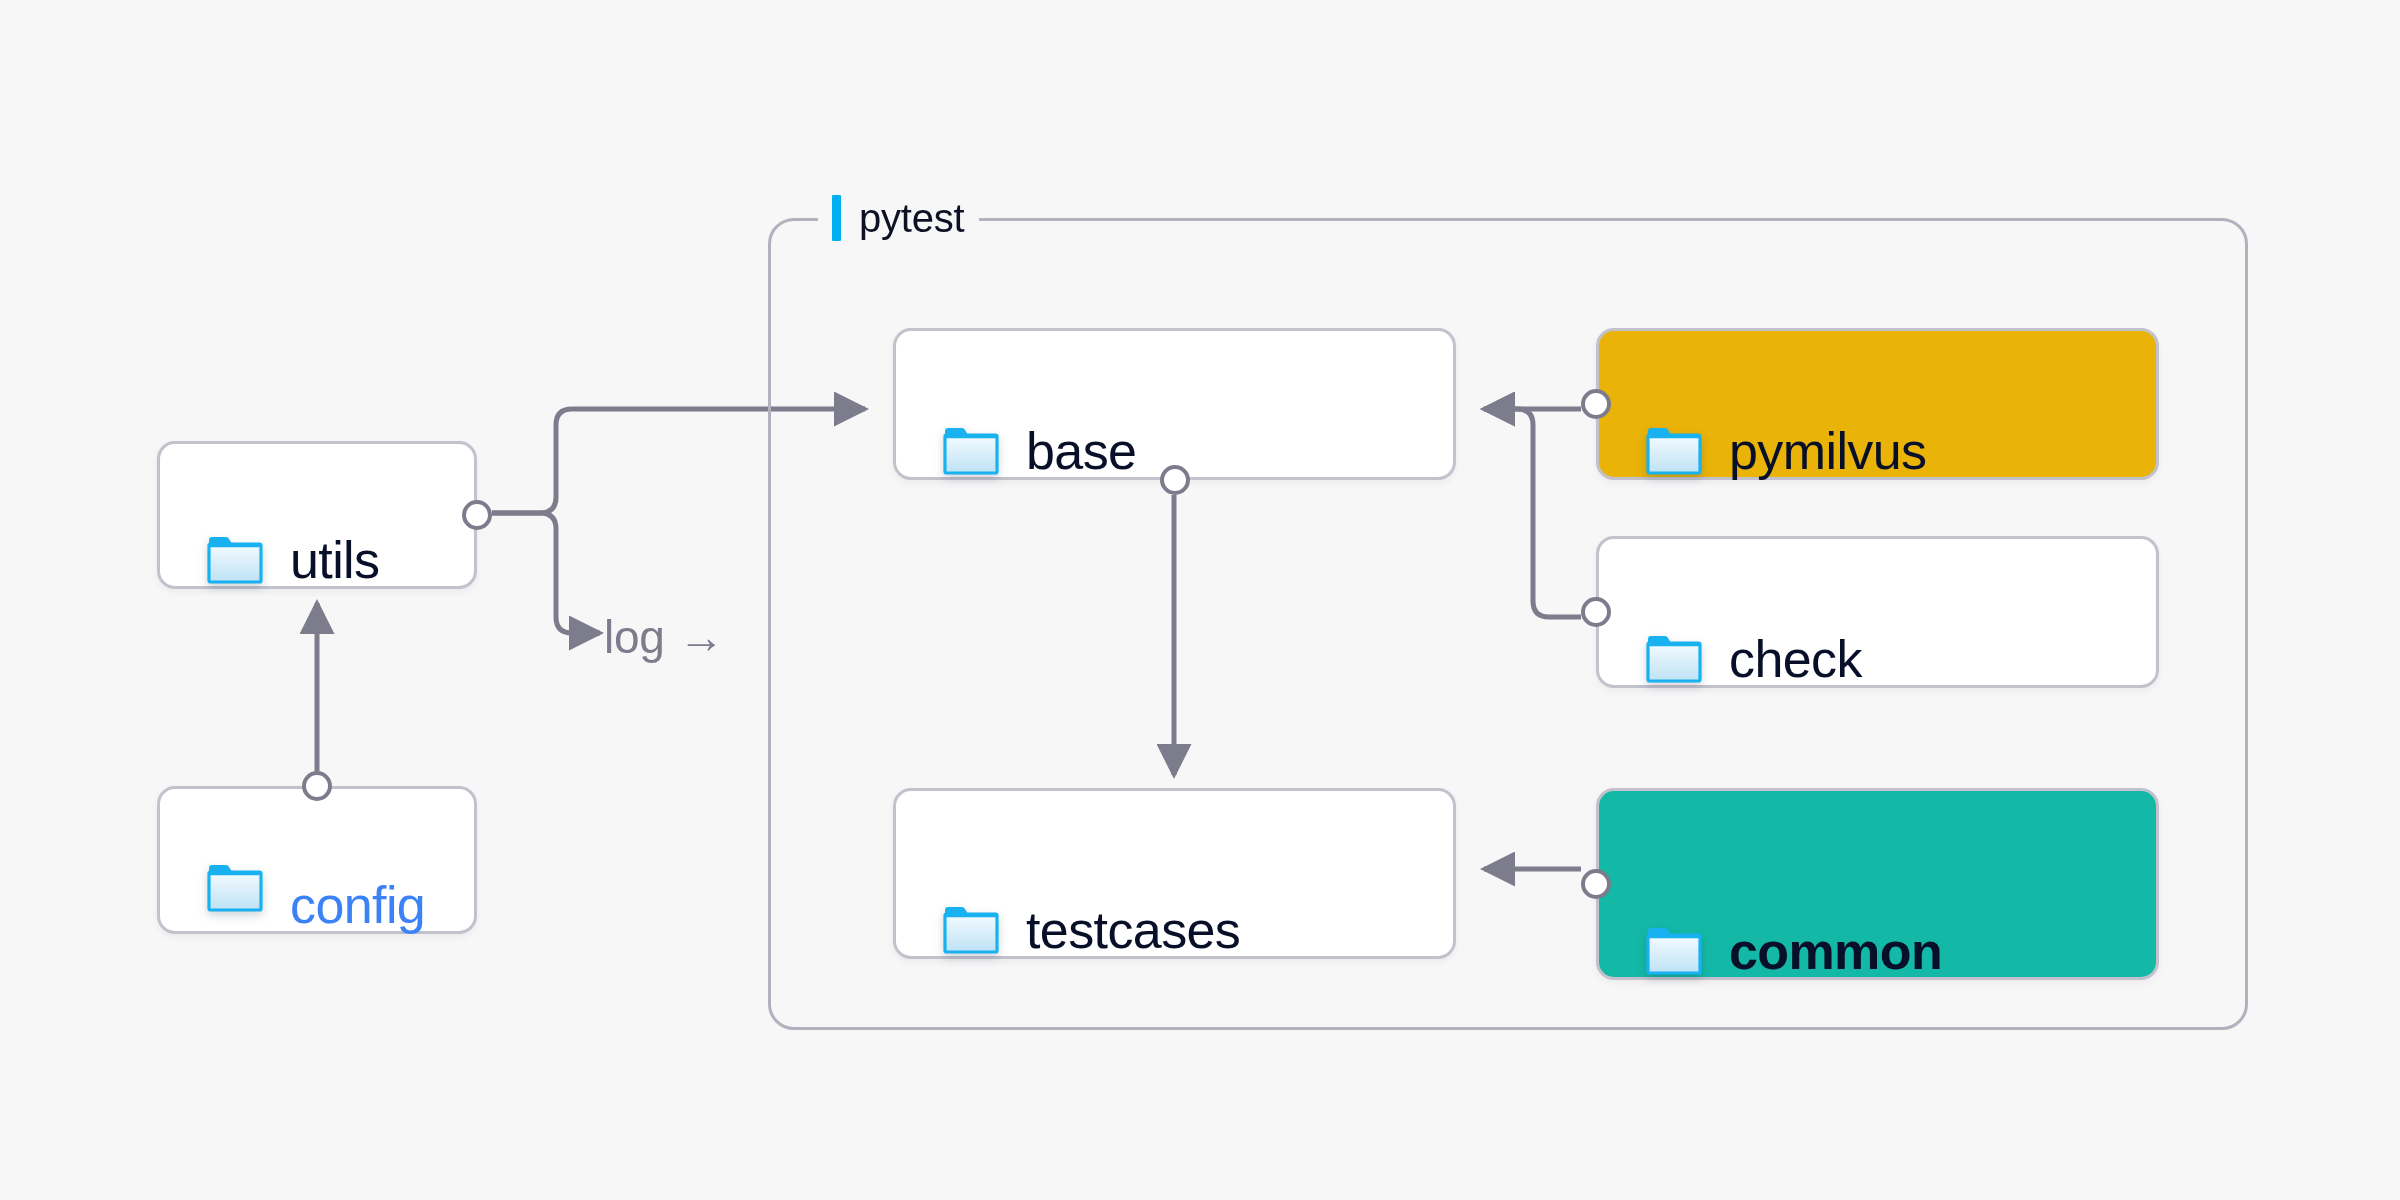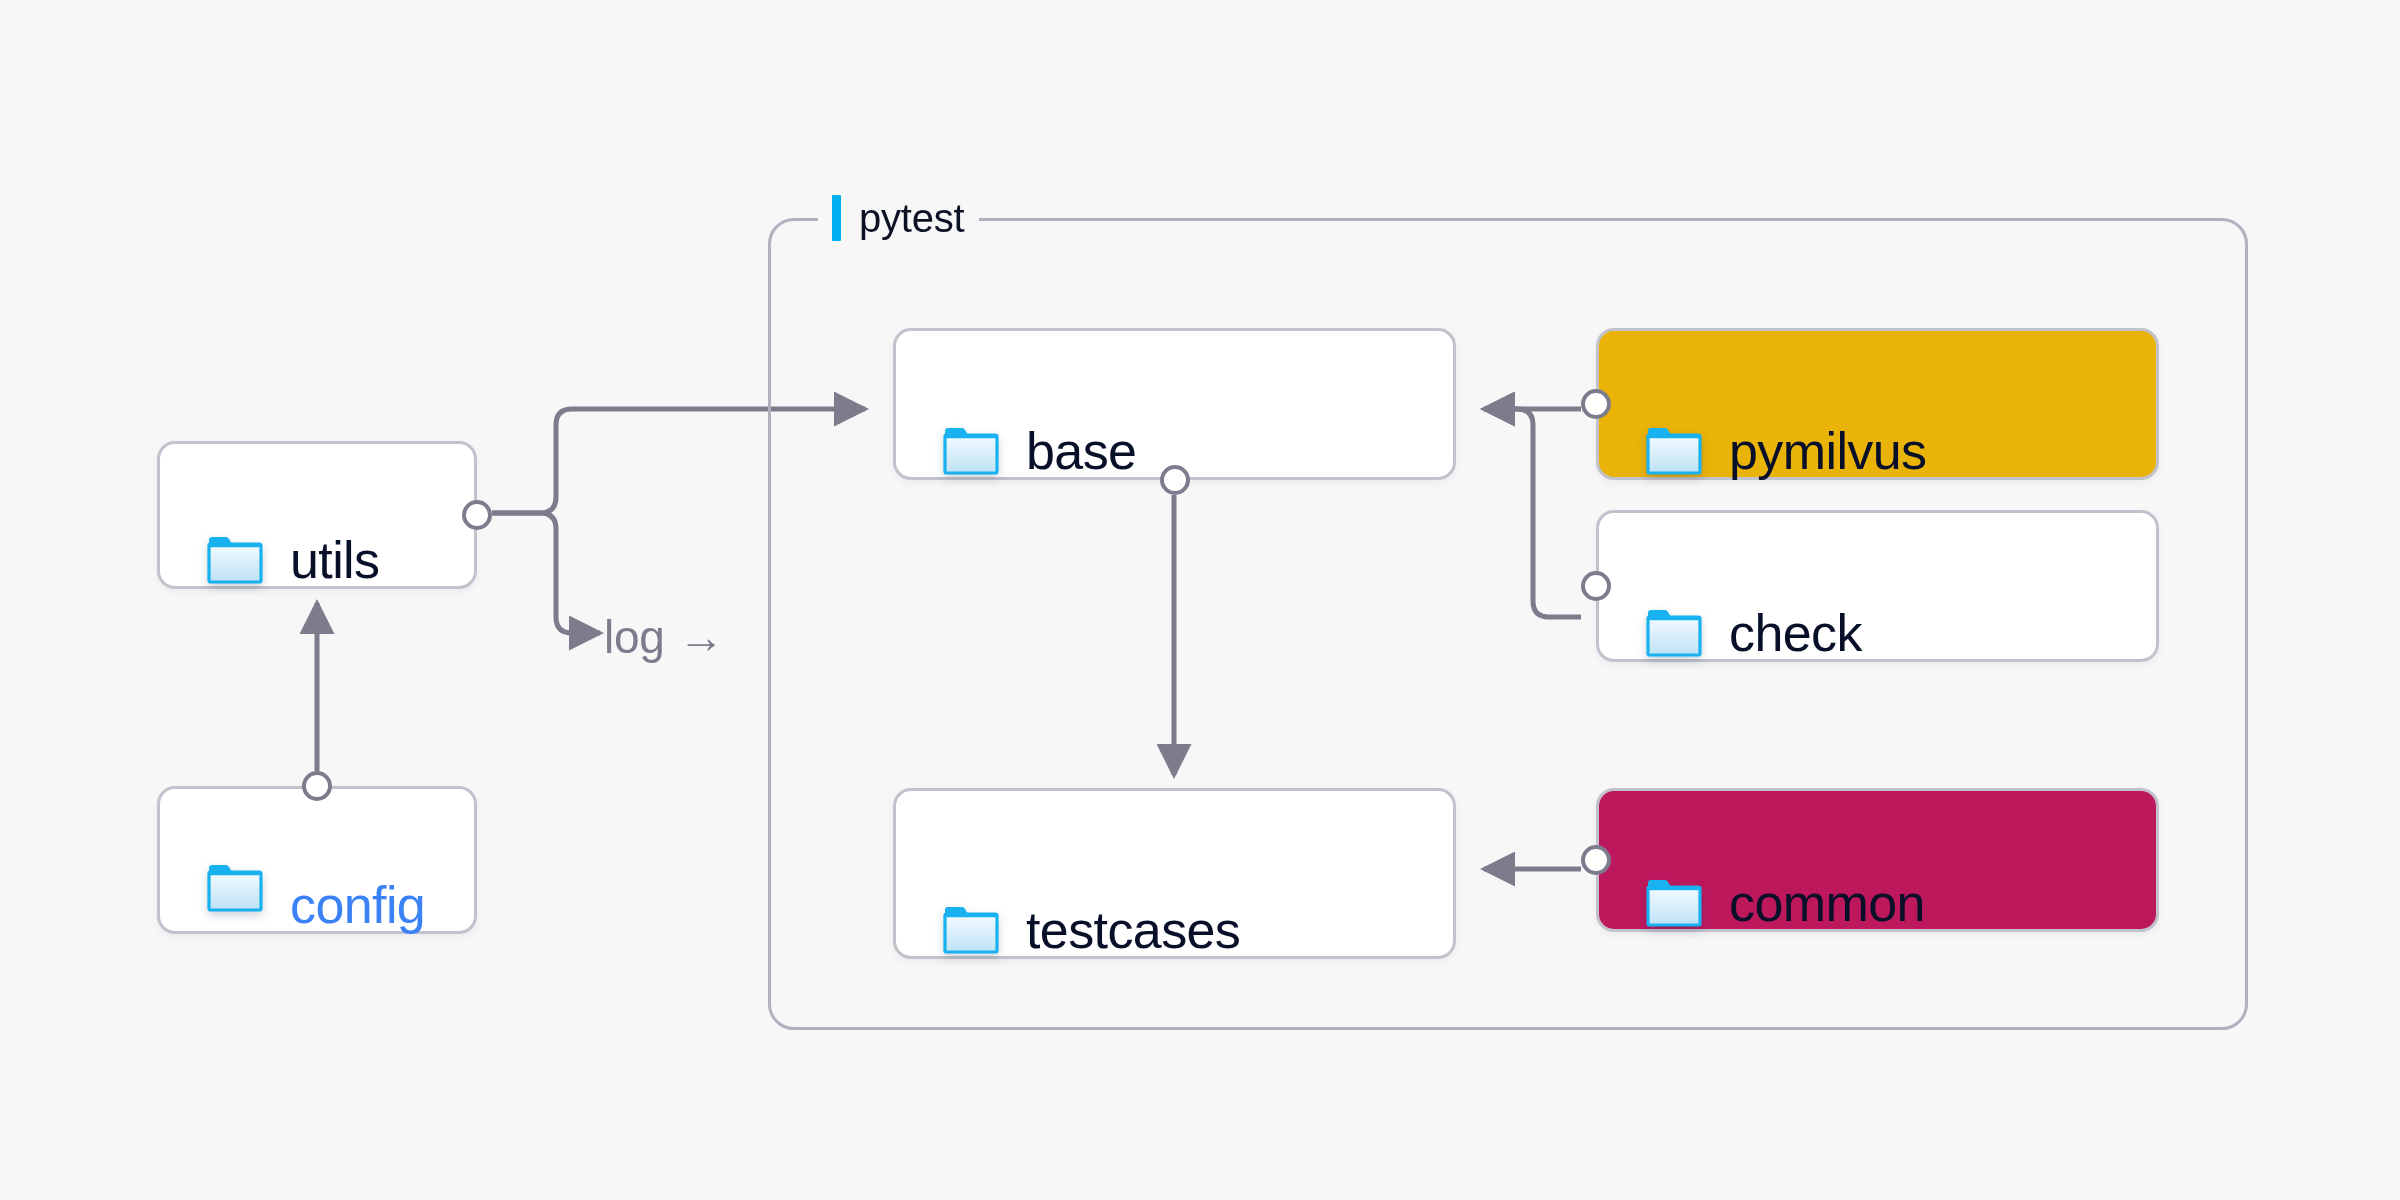--- a/index.html
+++ b/index.html
@@ -192,32 +192,32 @@
         <div class="node-inner">
           <svg class="folder-icon" viewBox="0 0 58 50">
             <path d="M3 10 L3 5 Q3 2 6 2 L20 2 Q22 2 23 4 L26 9 L3 10 Z" fill="#19b2f0"></path>
             <rect x="3" y="9" width="52" height="38" rx="1.5" fill="url(#folderGrad)" stroke="#19b2f0" stroke-width="3.2"></rect>
             <path d="M4.5 10.5 L53.5 10.5" stroke="#19b2f0" stroke-width="3.4" stroke-linecap="round"></path>
           </svg>
           <span class="node-label" style="color: rgb(8, 15, 40);">pymilvus</span>
         </div>
         <div class="port" style="border-color: rgb(124, 124, 140); left: -18px; top: calc(50% - 15px);"></div>
       </div>
-      <div class="node" style="left: 1596px; top: 510px; width: 563px; height: 152px; border-color: rgb(194, 194, 204); background: rgb(255, 255, 255);">
+      <div class="node" style="left: 1596px; top: 536px; width: 563px; height: 152px; border-color: rgb(194, 194, 204); background: rgb(255, 255, 255);">
         <div class="node-inner">
           <svg class="folder-icon" viewBox="0 0 58 50">
             <path d="M3 10 L3 5 Q3 2 6 2 L20 2 Q22 2 23 4 L26 9 L3 10 Z" fill="#19b2f0"></path>
             <rect x="3" y="9" width="52" height="38" rx="1.5" fill="url(#folderGrad)" stroke="#19b2f0" stroke-width="3.2"></rect>
             <path d="M4.5 10.5 L53.5 10.5" stroke="#19b2f0" stroke-width="3.4" stroke-linecap="round"></path>
           </svg>
           <span class="node-label" style="color: rgb(8, 15, 40);">check</span>
         </div>
         <div class="port" style="border-color: rgb(124, 124, 140); left: -18px; top: calc(50% - 15px);"></div>
       </div>
-      <div class="node" style="left: 1596px; top: 788px; width: 563px; height: 144px; border-color: rgb(194, 194, 204); background: #be185d;">
+      <div class="node" style="left: 1596px; top: 788px; width: 563px; height: 192px; border-color: rgb(194, 194, 204); background: #14b8a6; font-weight: bold;">
         <div class="node-inner">
           <svg class="folder-icon" viewBox="0 0 58 50">
             <path d="M3 10 L3 5 Q3 2 6 2 L20 2 Q22 2 23 4 L26 9 L3 10 Z" fill="#19b2f0"></path>
             <rect x="3" y="9" width="52" height="38" rx="1.5" fill="url(#folderGrad)" stroke="#19b2f0" stroke-width="3.2"></rect>
             <path d="M4.5 10.5 L53.5 10.5" stroke="#19b2f0" stroke-width="3.4" stroke-linecap="round"></path>
           </svg>
           <span class="node-label" style="color: rgb(8, 15, 40);">common</span>
         </div>
         <div class="port" style="border-color: rgb(124, 124, 140); left: -18px; top: calc(50% - 15px);"></div>
       </div>

